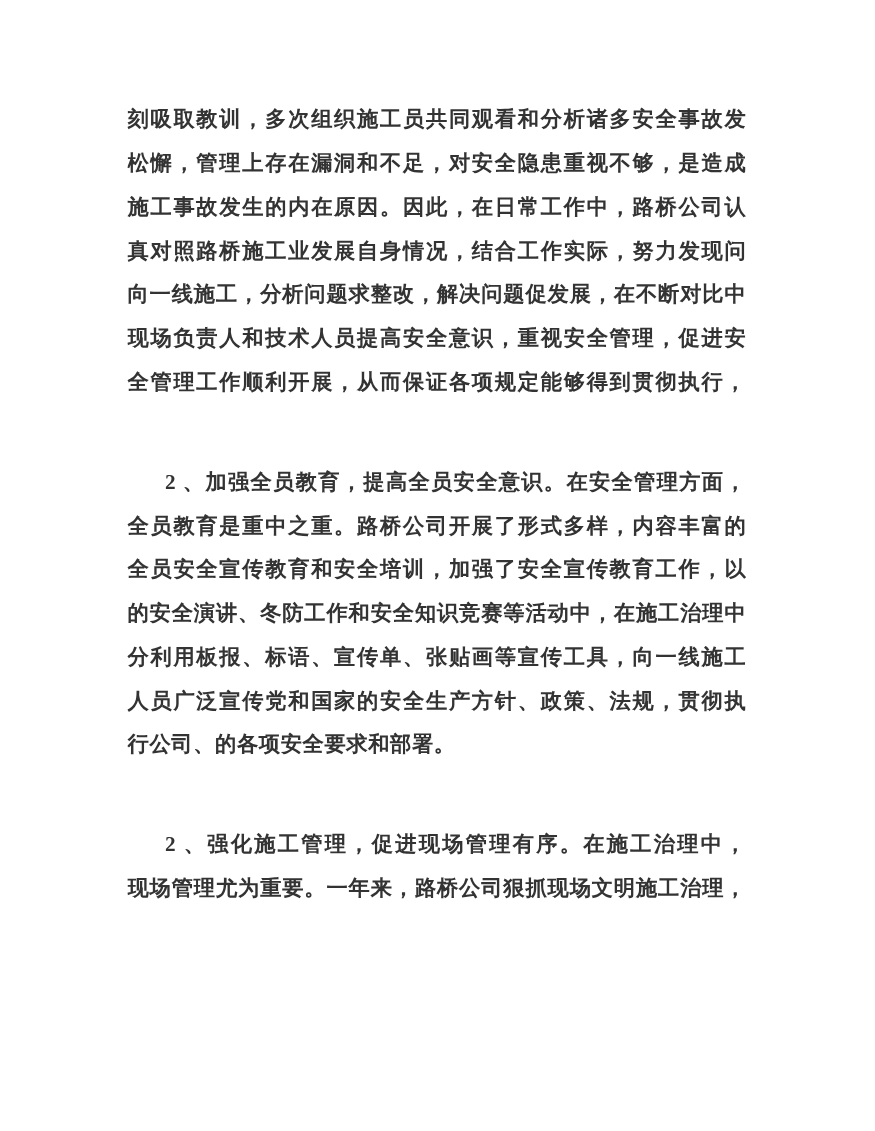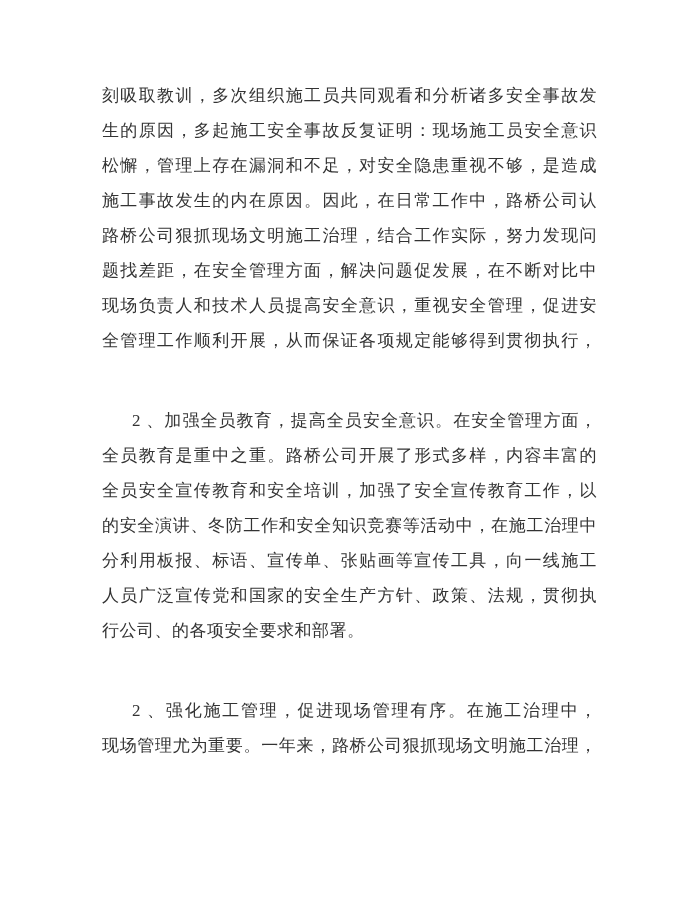--- a/index.html
+++ b/index.html
@@ -38,29 +38,28 @@
     text-indent: 30px;
     margin-top: 45px;
   }
   .line.last-line {
     text-align-last: left;
   }
 </style>
 </head>
 <body>
 
-<div class="page" style="background: rgb(255, 255, 255);">
+<div class="page" style="background: rgb(255, 255, 255); font-weight: bold;">
   <div class="content" style="color: rgb(51, 51, 51);">
       <div class="paragraph">
         <div class="line">刻吸取教训，多次组织施工员共同观看和分析诸多安全事故发</div>
-        <div class="line">生的原因，多起施工安全事故反复证明：现场施工员安全意识</div>
         <div class="line">松懈，管理上存在漏洞和不足，对安全隐患重视不够，是造成</div>
         <div class="line">施工事故发生的内在原因。因此，在日常工作中，路桥公司认</div>
-        <div class="line">路桥公司狠抓现场文明施工治理，结合工作实际，努力发现问</div>
-        <div class="line">题找差距，在安全管理方面，解决问题促发展，在不断对比中</div>
+        <div class="line">真对照路桥施工业发展自身情况，结合工作实际，努力发现问</div>
+        <div class="line">向一线施工，分析问题求整改，解决问题促发展，在不断对比中</div>
         <div class="line">现场负责人和技术人员提高安全意识，重视安全管理，促进安</div>
         <div class="line">全管理工作顺利开展，从而保证各项规定能够得到贯彻执行，</div>
       </div>
       <div class="paragraph">
         <div class="line indent">2 、加强全员教育，提高全员安全意识。在安全管理方面，</div>
         <div class="line">全员教育是重中之重。路桥公司开展了形式多样，内容丰富的</div>
         <div class="line">全员安全宣传教育和安全培训，加强了安全宣传教育工作，以</div>
         <div class="line">的安全演讲、冬防工作和安全知识竞赛等活动中，在施工治理中</div>
         <div class="line">分利用板报、标语、宣传单、张贴画等宣传工具，向一线施工</div>
         <div class="line">人员广泛宣传党和国家的安全生产方针、政策、法规，贯彻执</div>

